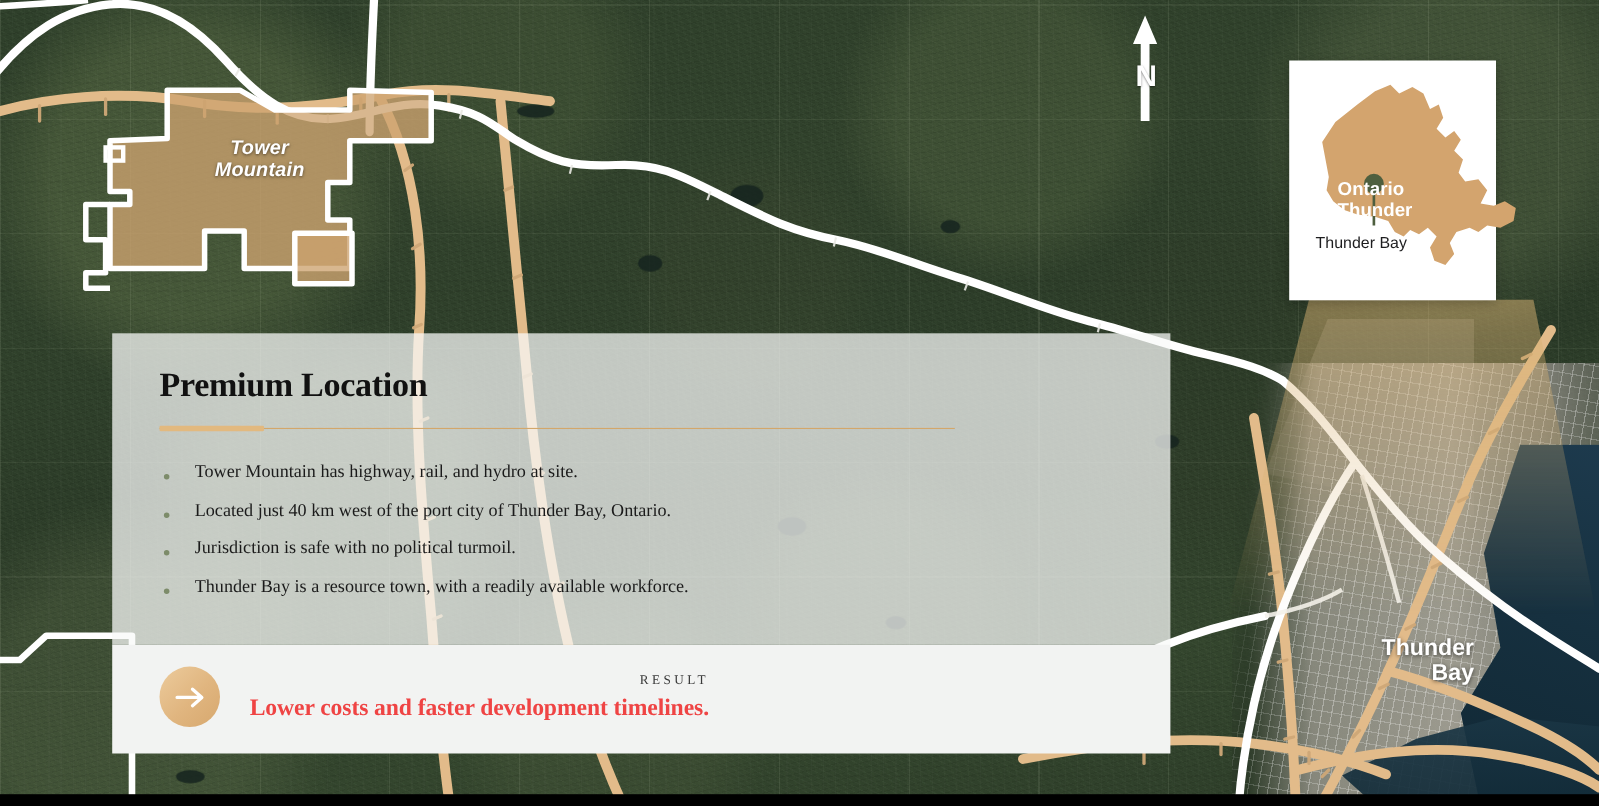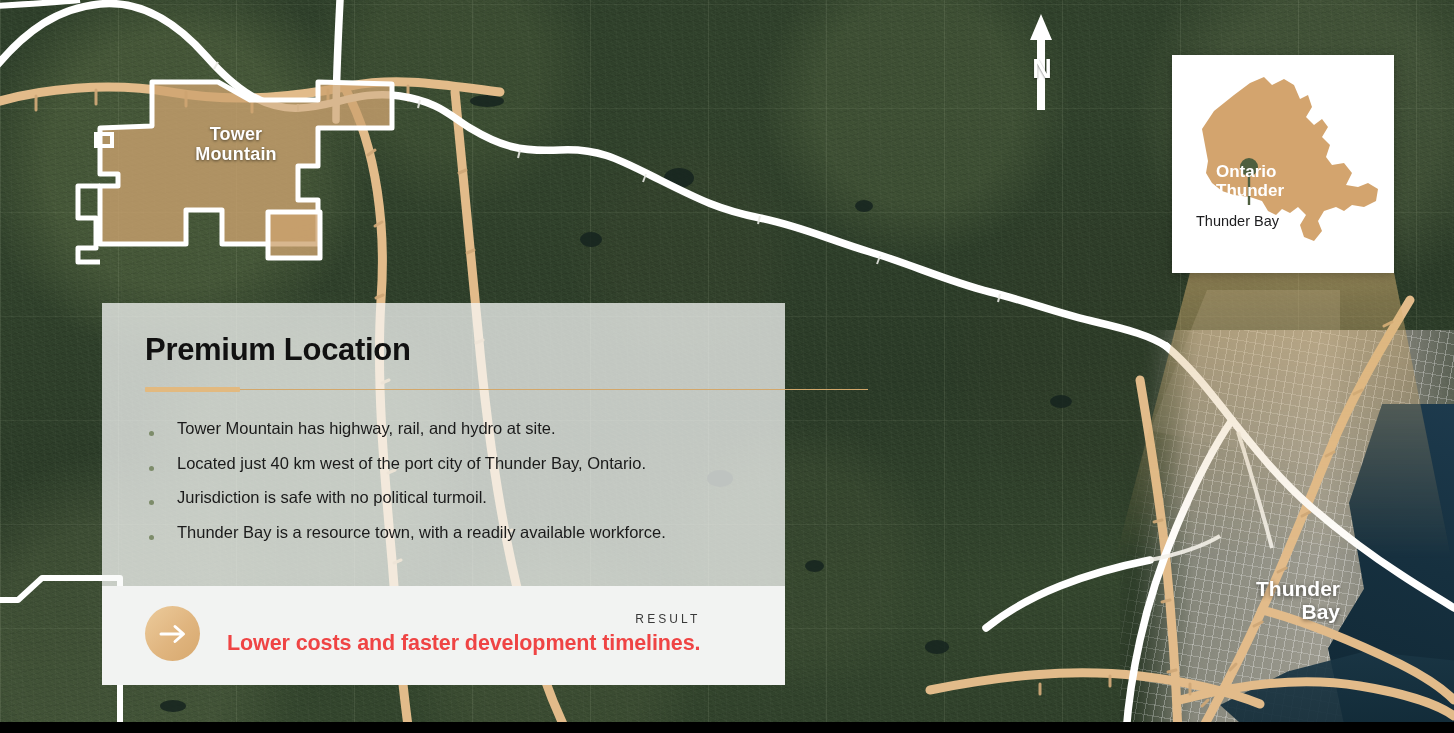--- a/index.html
+++ b/index.html
@@ -82,20 +82,21 @@
     opacity:.92;
   }
 
   
   .lines{ position:absolute; inset:0; }
   .claim-label{
     position:absolute; left:188px; top:124px; width:96px;
     color:#fff; font-size:18px; font-weight:700; line-height:1.12;
     text-align:center; letter-spacing:.2px;
     text-shadow:0 1px 3px rgba(0,0,0,.55);
+    font-style:italic;
   }
 
   
   .north{ position:absolute; left:1024px; top:12px; width:36px; height:104px; }
   .north-n{
     position:absolute; left:0; right:0; top:44px; text-align:center;
     color:#fff; font-size:27px; font-weight:700; line-height:1;
     text-shadow:0 1px 2px rgba(0,0,0,.5);
   }
 
@@ -111,36 +112,36 @@
     position:absolute; left:1090px; top:272px; width:364px; height:300px;
     background:#d8b273; opacity:.55;
     clip-path:polygon(27.5% 0%, 83.5% 0%, 100% 100%, 6% 100%);
     -webkit-mask-image:linear-gradient(180deg, rgba(0,0,0,.95) 0%, rgba(0,0,0,.5) 45%, rgba(0,0,0,0) 96%);
             mask-image:linear-gradient(180deg, rgba(0,0,0,.95) 0%, rgba(0,0,0,.5) 45%, rgba(0,0,0,0) 96%);
     pointer-events:none;
   }
 
   
   .inset{
-    position:absolute; left:1172px; top:55px; width:222px; height:218px;
+    position:absolute; left:1172px; top:55px; width:188px; height:218px;
     background:#fff; box-shadow:0 2px 10px rgba(0,0,0,.25);
   }
   .inset svg{ position:absolute; inset:0; }
   .inset-title{
     position:absolute; left:44px; top:108px; width:120px;
     color:#fff; font-size:17px; font-weight:700; line-height:1.1;
   }
   .inset-city{
     position:absolute; left:24px; top:158px;
     color:#1d1d1f; font-size:14.5px; font-weight:400;
   }
 
   
   .card{
-    position:absolute; left:102px; top:303px; width:683px; height:382px;
+    position:absolute; left:102px; top:303px; width:962px; height:382px;font-family:Liberation Serif, serif;
   }
   .card-top{
     position:absolute; left:0; top:0; width:100%; height:283px;
     background:rgba(248,249,248,.74);
   }
   .card-bot{
     position:absolute; left:0; top:283px; width:100%; height:99px;
     background:#f2f3f2;
   }
   .title{

